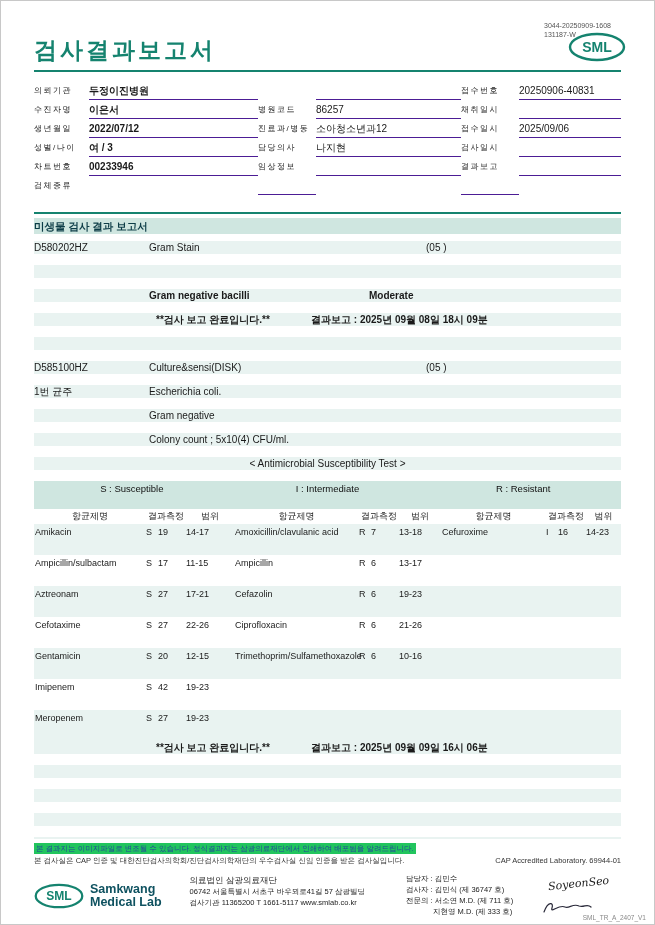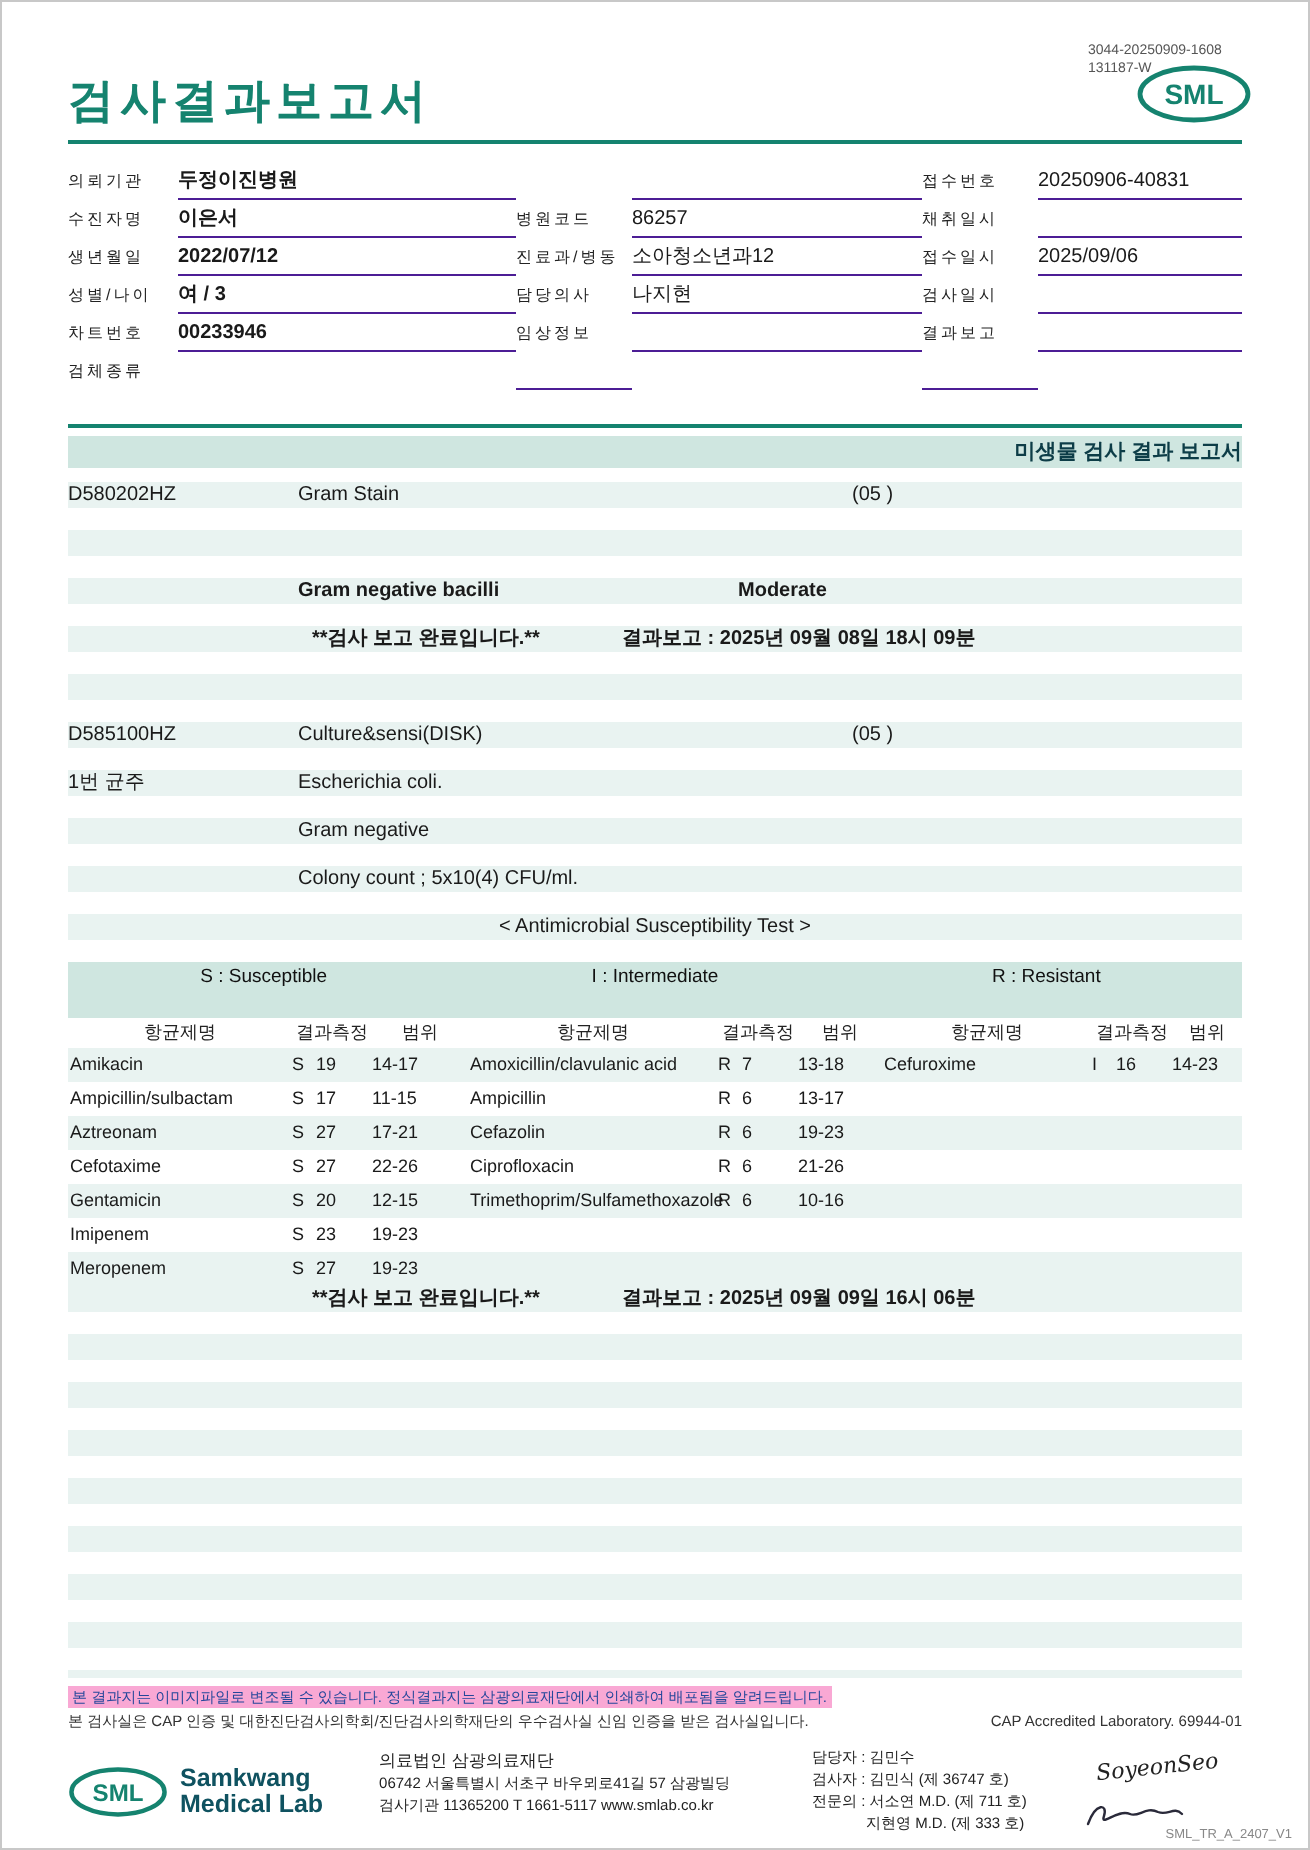--- a/index.html
+++ b/index.html
@@ -14,44 +14,44 @@
   .logo-top{position:absolute;right:28px;top:31px;}
   .hr2{position:absolute;left:33px;right:33px;top:211px;height:1.5px;background:#15836f;}
 
   .patient{position:absolute;left:33px;right:33px;top:80px;display:grid;
            grid-template-columns:55px 169px 58px 145px 58px 1fr;grid-auto-rows:19px;}
   .pl{font-size:8px;letter-spacing:1.5px;color:#222;line-height:19px;white-space:nowrap;overflow:hidden;}
   .pv{font-size:10px;line-height:19px;border-bottom:1px solid #4c1d95;white-space:nowrap;overflow:hidden;}
   .vb{font-weight:bold;}
 
   .band{position:absolute;left:33px;right:33px;top:217px;height:16px;background:#cfe6e0;
-        text-align:right;font-weight:bold;font-size:10.5px;line-height:16px;color:#0d3d47;}
+        text-align:left;font-weight:bold;font-size:10.5px;line-height:16px;color:#0d3d47;}
 
   .results{position:absolute;left:33px;right:33px;top:240px;bottom:85px;display:flex;flex-direction:column;}
   .stripes{background:repeating-linear-gradient(to bottom,#e9f3f1 0px,#e9f3f1 13px,#ffffff 13px,#ffffff 24px);}
   .tail{flex:1;}
   .r-row{position:relative;height:24px;font-size:10px;line-height:13px;}
   .r-row span{position:absolute;top:0;white-space:nowrap;}
   .r-row.center{text-align:center;}
   .r-row.center span{position:static;}
   .p0{left:0;} .p115{left:115px;} .p392{left:392px;} .p335{left:335px;} .p122{left:122px;} .p277{left:277px;}
   .b{font-weight:bold;}
 
   .legend{height:28px;background:#cfe6e0;display:grid;grid-template-columns:1fr 1fr 1fr;
           text-align:center;font-size:9.5px;line-height:16px;color:#111;}
   .ast-head{display:grid;grid-template-columns:112px 40px 48px 125px 40px 42px 105px 40px 1fr;
             height:15px;line-height:15px;font-size:9px;background:#fff;text-align:center;color:#222;}
   .ar{display:grid;grid-template-columns:112px 12px 28px 48px 125px 12px 28px 42px 105px 12px 28px 1fr;
-      height:17px;line-height:17px;font-size:9px;background:#fff;}
+      height:31px;line-height:17px;font-size:9px;background:#fff;}
   .ast-body .ar:nth-child(odd){background:#e9f3f1;}
   .ar span{white-space:nowrap;}
   .ar .n{padding-left:1px;}
 
   .disc{position:absolute;left:33px;right:33px;top:842px;font-size:7.5px;line-height:11px;}
-  .disc-hl{display:inline-block;background:#f9a8d4;color:#24479a;padding:0 2px;}
+  .disc-hl{display:inline-block;background:#22c55e;color:#24479a;padding:0 2px;}
   .disc-row2{display:flex;justify-content:space-between;color:#333;margin-top:1px;}
 
   .footer{position:absolute;left:33px;right:33px;top:870px;height:50px;display:flex;}
   .f-logo{display:flex;align-items:center;gap:6px;}
   .labname{font-size:12.5px;font-weight:bold;color:#0f5260;line-height:13px;}
   .addr{margin-left:28px;font-size:7.5px;line-height:11px;color:#222;padding-top:4px;}
   .addr .org{font-size:8.5px;}
   .staff{margin-left:auto;font-size:7.5px;line-height:11px;color:#222;padding-top:2px;width:215px;}
   .staff .indent{padding-left:27px;}
   .sig1{position:absolute;right:12px;top:6px;font-family:"DejaVu Serif",serif;font-style:italic;
@@ -247,21 +247,21 @@
             <span>6</span>
             <span>10-16</span>
           <span class="n"></span>
             <span></span>
             <span></span>
             <span></span>
         </div>
         <div class="ar">
           <span class="n">Imipenem</span>
             <span>S</span>
-            <span>23</span>
+            <span>42</span>
             <span>19-23</span>
           <span class="n"></span>
             <span></span>
             <span></span>
             <span></span>
           <span class="n"></span>
             <span></span>
             <span></span>
             <span></span>
         </div>

